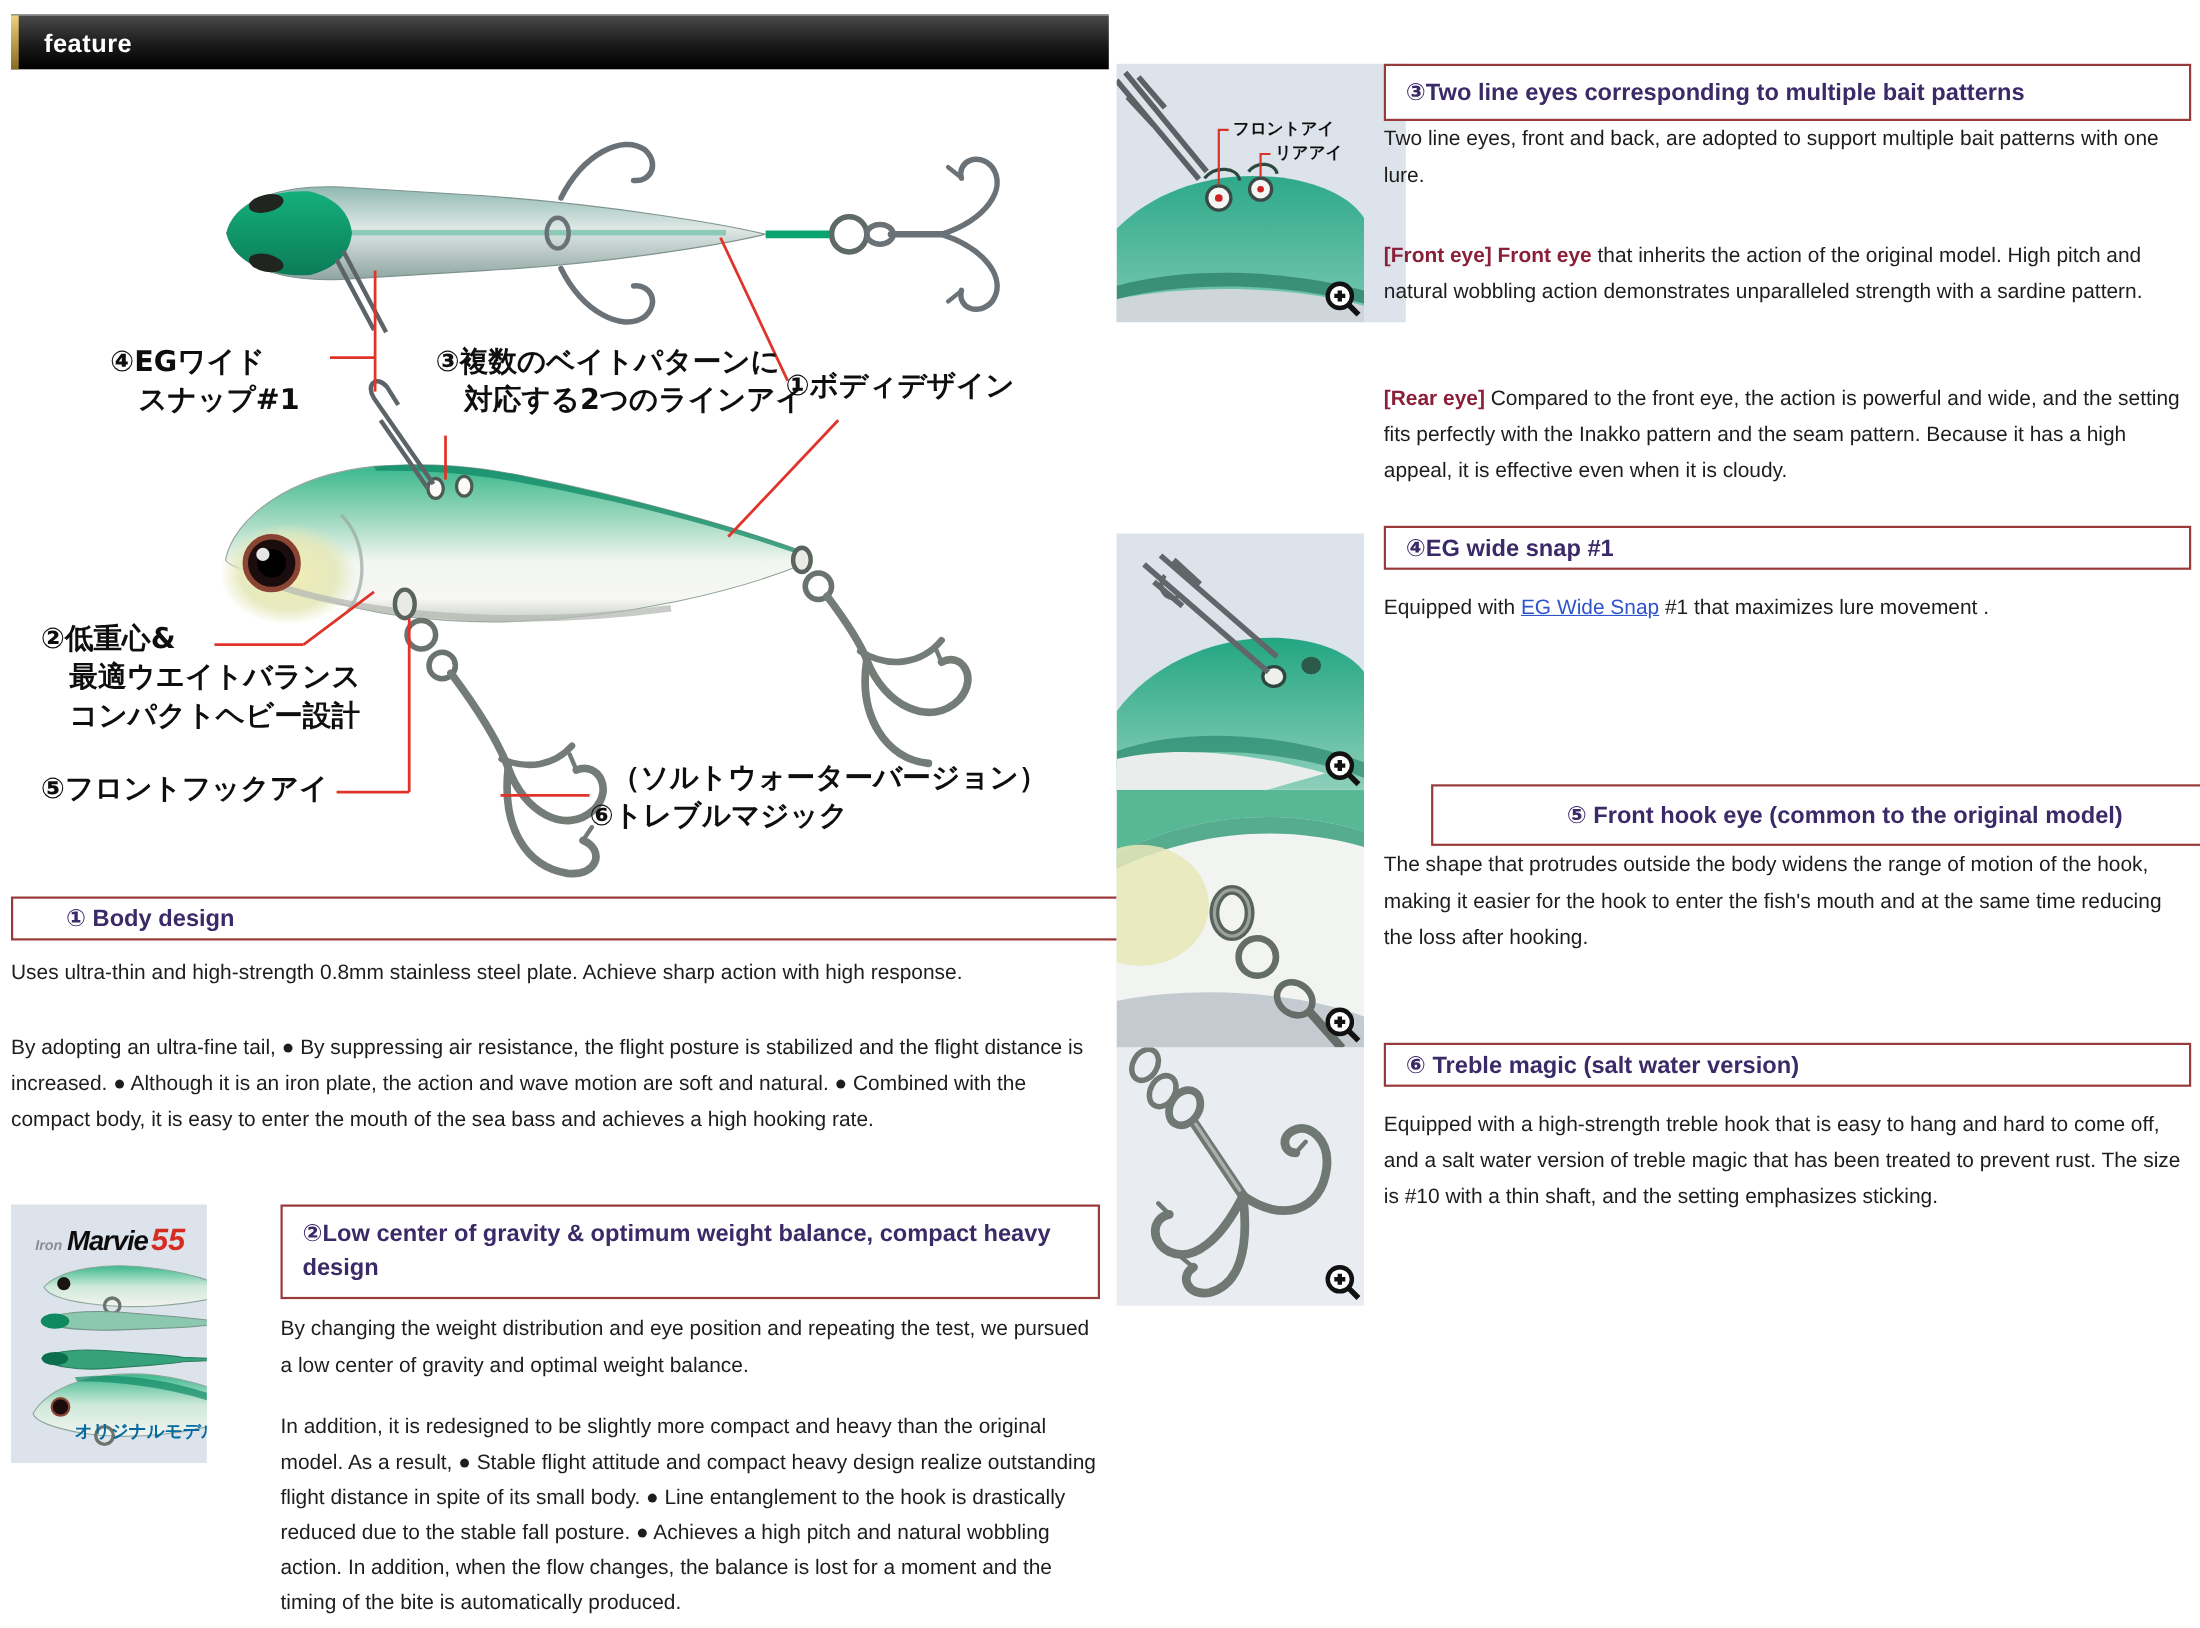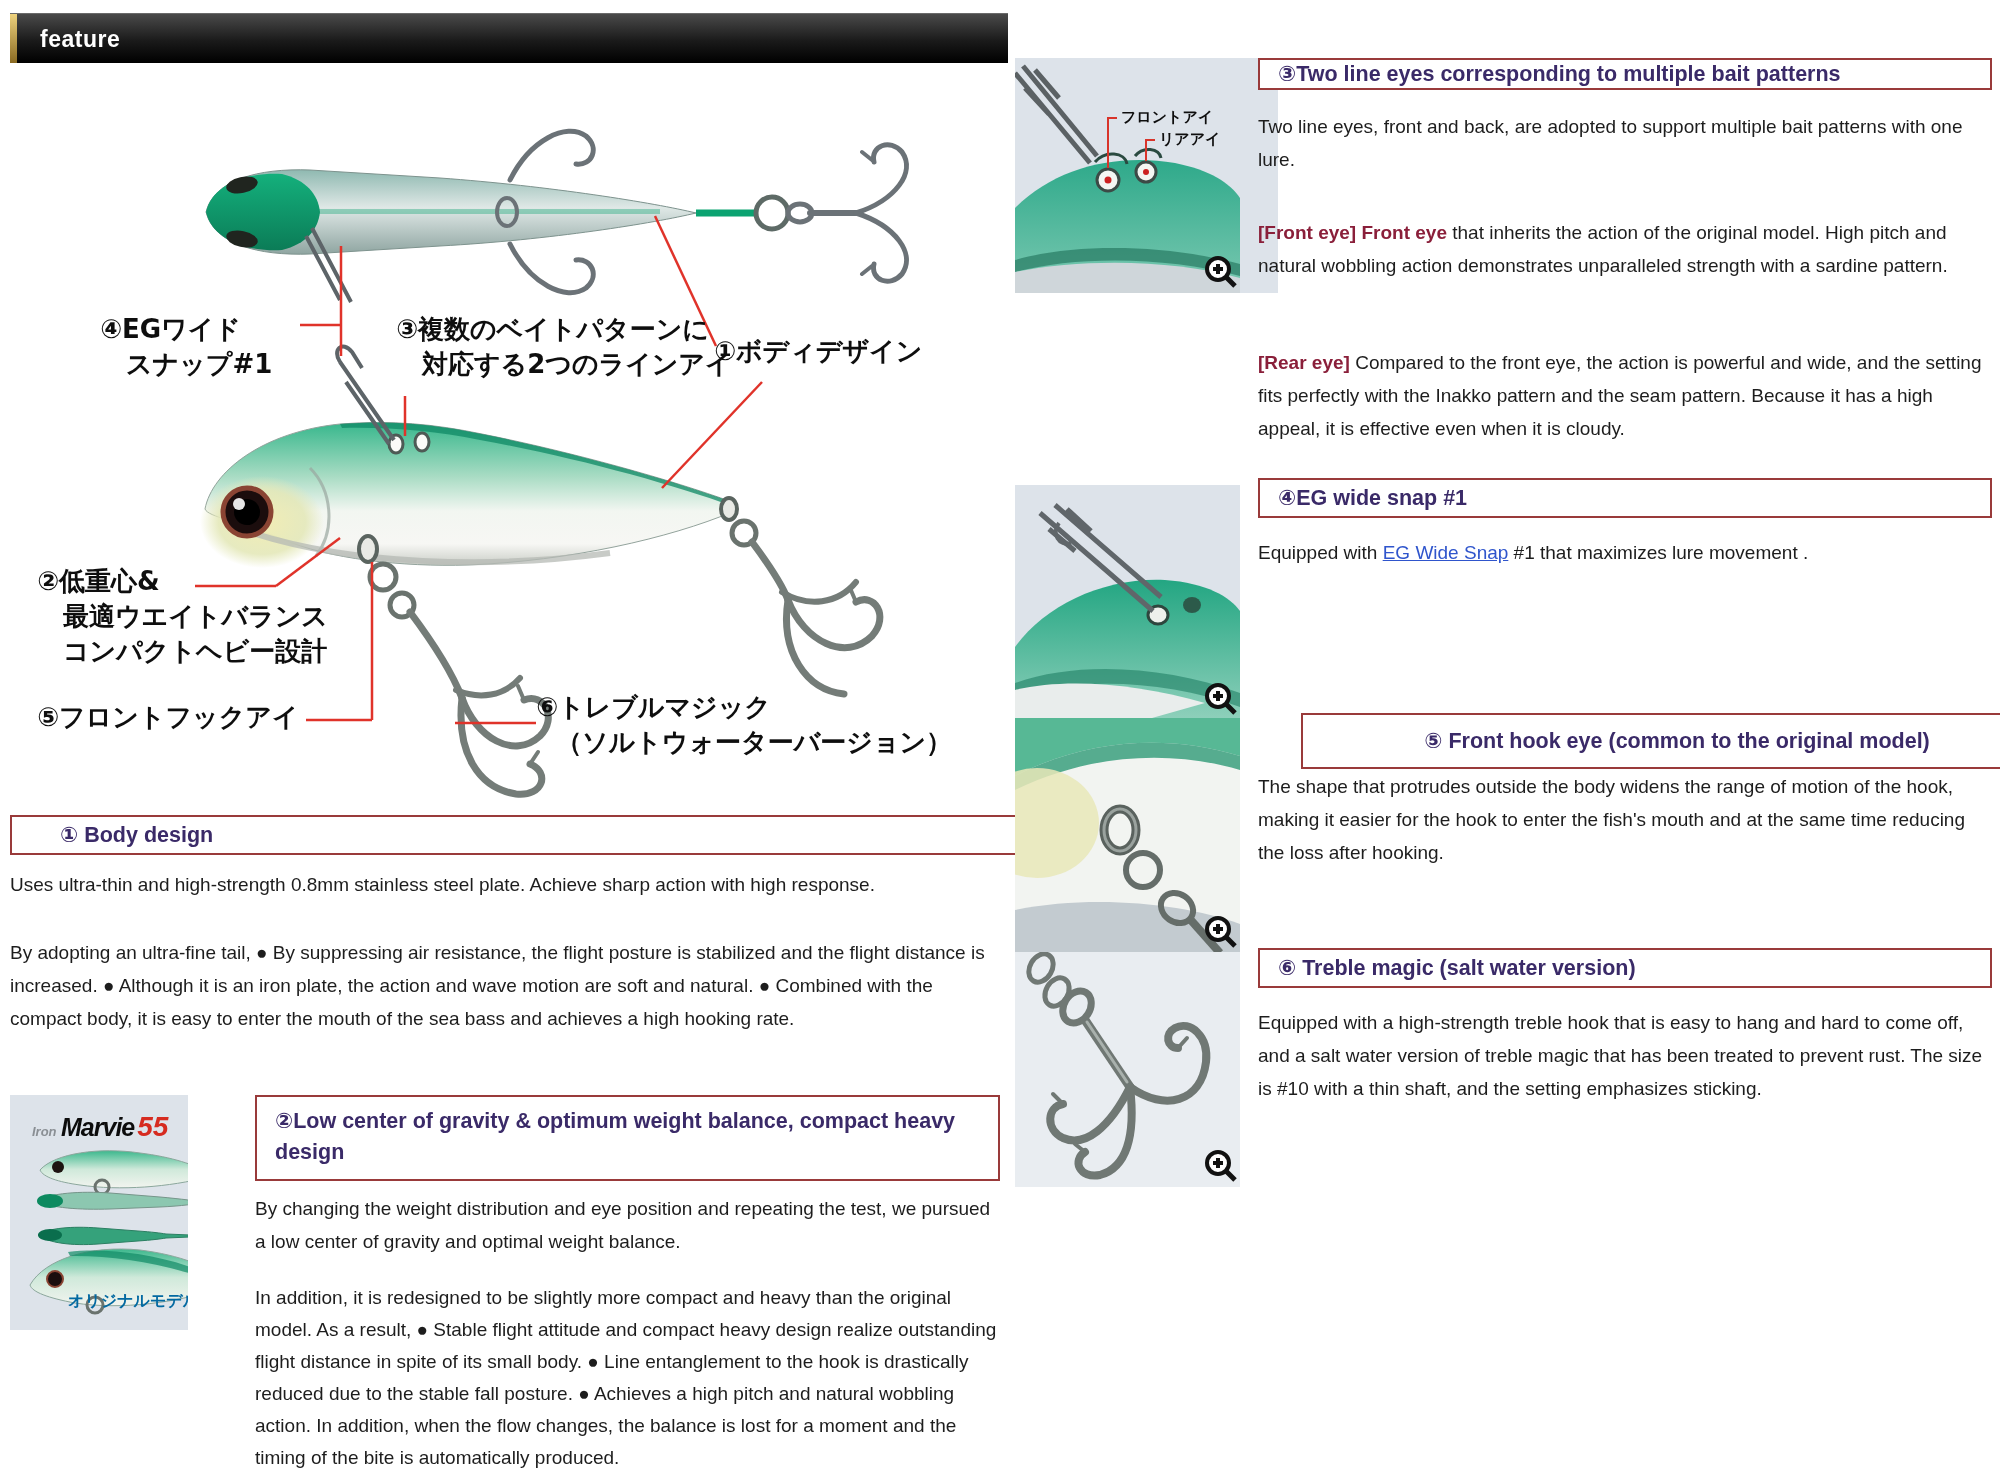--- a/index.html
+++ b/index.html
@@ -160,22 +160,22 @@
   <div class="ind">対応する2つのラインアイ</div>
 </div>
 <div class="abs jl" style="left:714px;top:334px;">①ボディデザイン</div>
 <div class="abs jl" style="left:37px;top:564px;">
   <div>②低重心&amp;</div>
   <div class="ind">最適ウエイトバランス</div>
   <div class="ind">コンパクトヘビー設計</div>
 </div>
 <div class="abs jl" style="left:37px;top:700px;">⑤フロントフックアイ</div>
 <div class="abs jl" style="left:536px;top:690px;">
+  <div style="margin-left:20px;">（ソルトウォーターバージョン）</div>
   <div>⑥トレブルマジック</div>
-  <div style="margin-left:20px;">（ソルトウォーターバージョン）</div>
 </div>
 
 <div class="abs hdr" style="left:10px;top:815px;width:1198px;height:40px;padding-left:48px;">
   <span>① Body design</span>
 </div>
 <div class="abs para" style="left:10px;top:868px;width:990px;">Uses ultra-thin and high-strength 0.8mm stainless steel plate. Achieve sharp action with high response.</div>
 <div class="abs para" style="left:10px;top:936px;width:990px;">By adopting an ultra-fine tail, ● By suppressing air resistance, the flight posture is stabilized and the flight distance is increased. ● Although it is an iron plate, the action and wave motion are soft and natural. ● Combined with the compact body, it is easy to enter the mouth of the sea bass and achieves a high hooking rate.</div>
 
 <div class="abs imgbox" style="left:10px;top:1095px;width:178px;height:235px;text-align:center;">
   <div class="abs" style="left:22px;top:16px;white-space:nowrap;">
@@ -245,21 +245,21 @@
   <div class="eyelabel" style="left:106px;top:50px;">フロントアイ</div>
   <div class="eyelabel" style="left:144px;top:72px;">リアアイ</div>
   <svg class="zoomico" style="left:188px;top:196px;" viewBox="0 0 36 36">
     <circle cx="15" cy="15" r="11" fill="#ffffff" stroke="#111111" stroke-width="4"></circle>
     <line x1="15" y1="10" x2="15" y2="20" stroke="#111111" stroke-width="4"></line>
     <line x1="10" y1="15" x2="20" y2="15" stroke="#111111" stroke-width="4"></line>
     <line x1="23" y1="23" x2="32" y2="32" stroke="#111111" stroke-width="5"></line>
   </svg>
 </div>
 
-<div class="abs hdr" style="left:1258px;top:58px;width:734px;height:32px;">
+<div class="abs hdr" style="left:1258px;top:58px;width:734px;height:52px;">
   <span>③Two line eyes corresponding to multiple bait patterns</span>
 </div>
 <div class="abs para" style="left:1258px;top:110px;width:734px;">Two line eyes, front and back, are adopted to support multiple bait patterns with one lure.</div>
 <div class="abs para" style="left:1258px;top:216px;width:734px;">
   <span class="bold-maroon">[Front eye] Front eye</span><span> that inherits the action of the original model. High pitch and natural wobbling action demonstrates unparalleled strength with a sardine pattern.</span>
 </div>
 <div class="abs para" style="left:1258px;top:346px;width:734px;">
   <span class="bold-maroon">[Rear eye]</span><span> Compared to the front eye, the action is powerful and wide, and the setting fits perfectly with the Inakko pattern and the seam pattern. Because it has a high appeal, it is effective even when it is cloudy.</span>
 </div>
 

